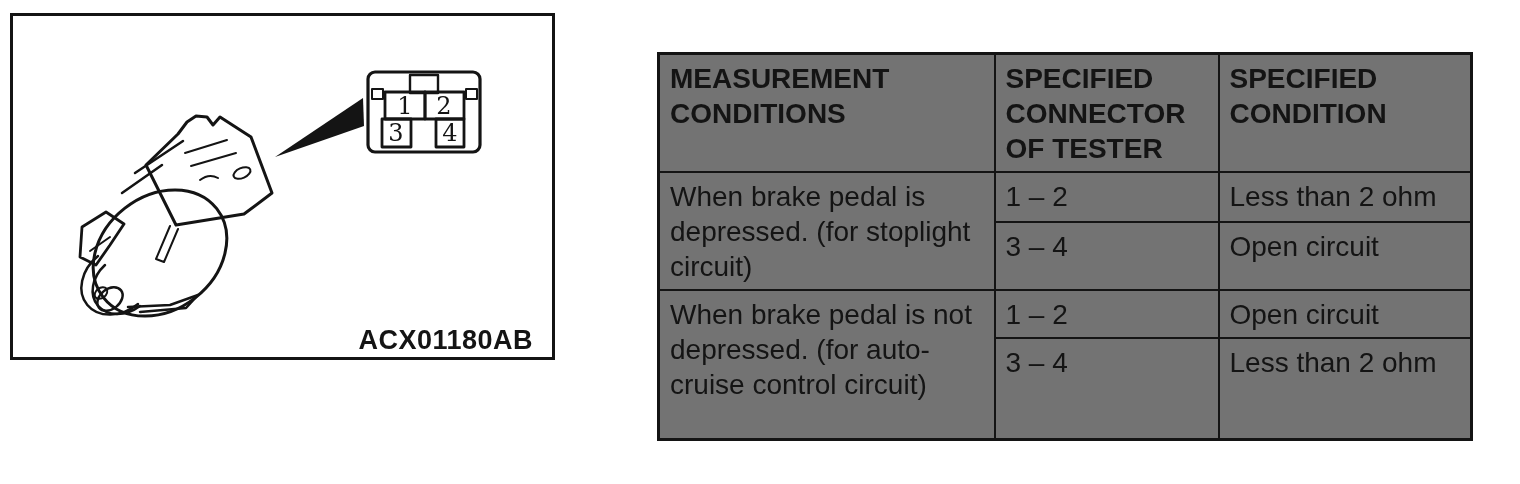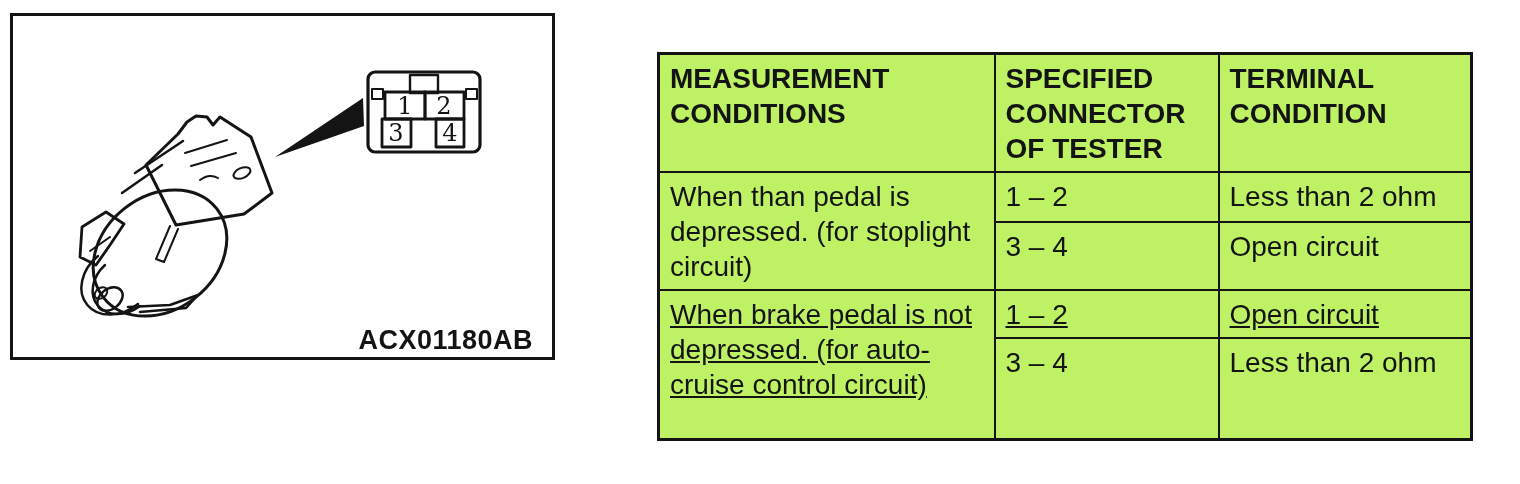--- a/index.html
+++ b/index.html
@@ -13,39 +13,39 @@
   
   .figure-panel{
     position:absolute;left:10px;top:13px;width:545px;height:347px;
   }
   .figure-panel svg{display:block;width:545px;height:347px;}
 
   
   .spec-table{
     position:absolute;left:657px;top:52px;
     border-collapse:collapse;table-layout:fixed;width:813px;
-    background:#bef264;
+    background:#737373;
   }
   .spec-table col.c1{width:336px;}
   .spec-table col.c2{width:224px;}
   .spec-table col.c3{width:253px;}
   .spec-table th,.spec-table td{
     border:2px solid #141414;
     vertical-align:top;text-align:left;
     padding:6px 9px 0 10px;
     font-size:28px;line-height:35px;
     color:#141414;
     overflow:hidden;
   }
   .spec-table{border:3px solid #141414;}
   .spec-table th{font-weight:bold;}
   .spec-table thead tr{height:118px;}
   .spec-table tbody tr.r1a{height:50px;}
   .spec-table tbody tr.r1b{height:68px;}
-  .spec-table tbody tr.r2a{height:48px;text-decoration:underline;}
+  .spec-table tbody tr.r2a{height:48px;}
   .spec-table tbody tr.r2b{height:102px;}
 
   
   .ink-stroke{fill:none;stroke:#141414;stroke-linecap:round;stroke-linejoin:round;}
 </style>
 </head>
 <body>
 
 <div class="figure-panel">
   <svg viewBox="0 0 545 347">
@@ -102,26 +102,26 @@
 <table class="spec-table">
   <colgroup>
       <col class="c1">
       <col class="c2">
       <col class="c3">
     </colgroup>
   <thead>
     <tr>
       <th>MEASUREMENT CONDITIONS</th>
       <th>SPECIFIED CONNECTOR OF TESTER</th>
-      <th>TERMINAL CONDITION</th>
+      <th>SPECIFIED CONDITION</th>
     </tr>
   </thead>
   <tbody>
     <tr class="r1a">
-      <td rowspan="2">When than pedal is depressed. (for stoplight circuit)</td>
+      <td rowspan="2">When brake pedal is depressed. (for stoplight circuit)</td>
       <td>1 – 2</td>
       <td>Less than 2 ohm</td>
     </tr>
     <tr class="r1b">
       <td>3 – 4</td>
       <td>Open circuit</td>
     </tr>
     <tr class="r2a">
       <td rowspan="2">When brake pedal is not depressed. (for auto-cruise control circuit)</td>
       <td>1 – 2</td>

